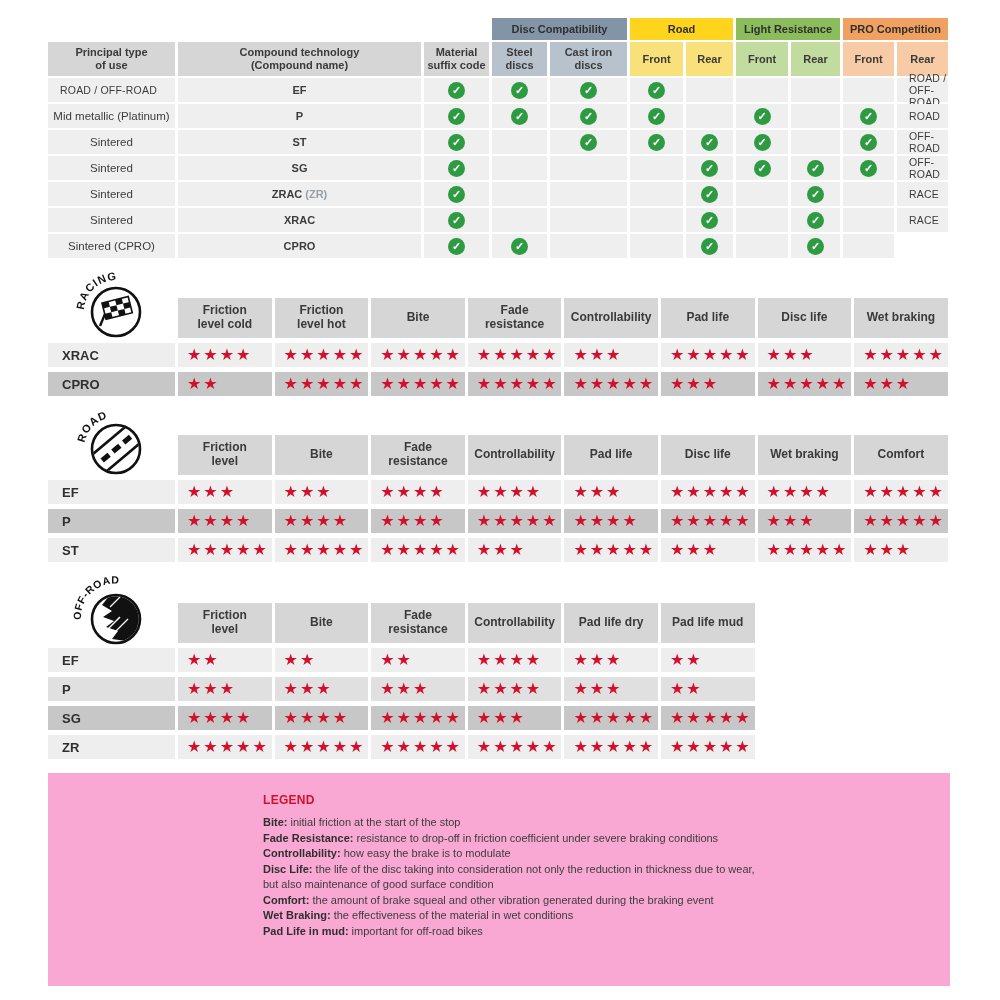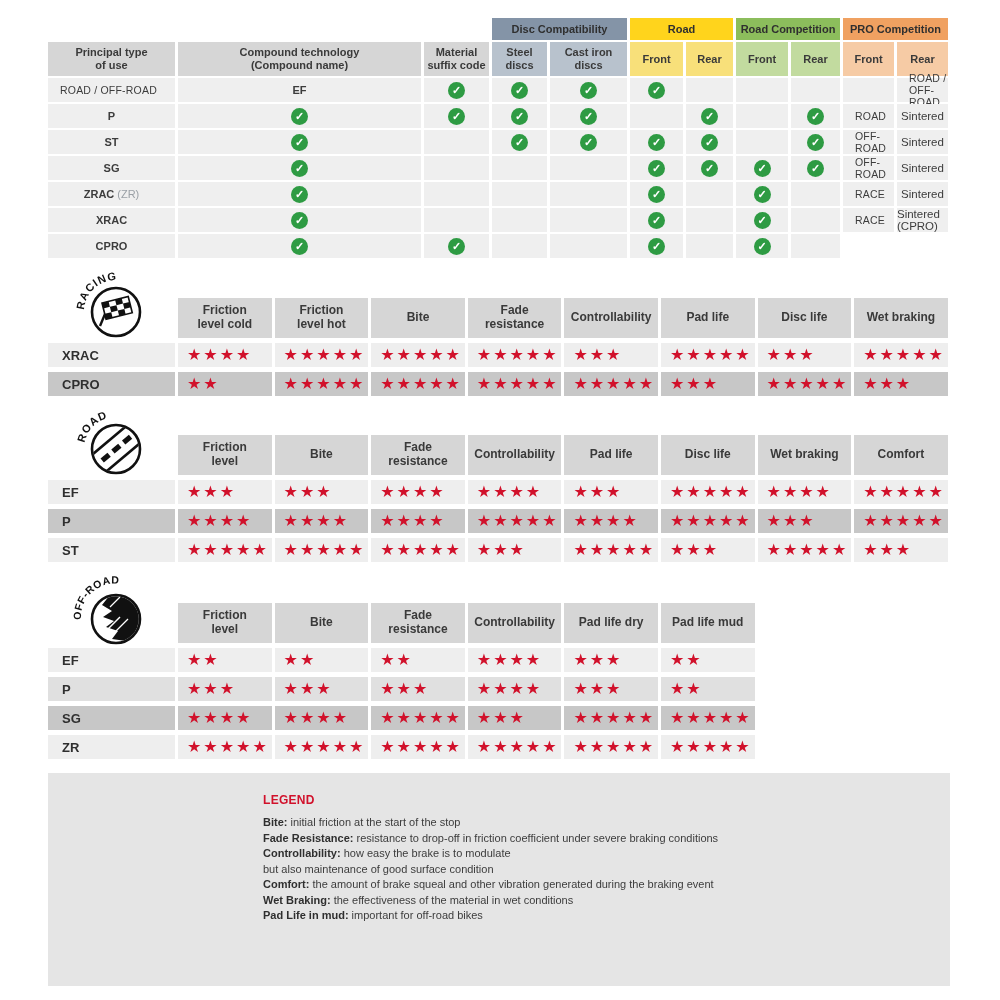--- a/index.html
+++ b/index.html
@@ -15,21 +15,21 @@
     font-size:11px; font-weight:bold; color:#2f2f2f; }
   .c-head { height:34px; background:#d6d6d6; display:flex; align-items:center; justify-content:center;
     text-align:center; font-size:11px; font-weight:bold; line-height:1.15; white-space:pre-line; color:#3a3a3a; }
   .c-sub { height:34px; display:flex; align-items:center; justify-content:center; text-align:center;
     font-size:11px; font-weight:bold; line-height:1.15; white-space:pre-line; color:#3a3a3a; }
   .c-cell { height:24px; background:#efefef; display:flex; align-items:center; justify-content:center;
     font-size:11px; }
   .c-use { justify-content:flex-start; padding-left:12px; font-size:10.5px; letter-spacing:0.2px; }
   .c-tech { font-size:11.5px; }
   .c-code { font-weight:bold; }
-  .c-code .sfx { color:#9aa0a6; font-weight:normal; margin-left:3px; }
+  .c-code .sfx { color:#9aa0a6; font-weight:bold; margin-left:3px; }
   .check { width:17px; height:17px; border-radius:50%; background:#2e9b43; color:#fff;
     display:flex; align-items:center; justify-content:center; font-size:11px; font-weight:bold; line-height:1; }
 
   
   .rating { display:grid; gap:5px 3px; position:relative; }
   #racing  { margin-top:40px; }
   #road    { margin-top:39px; }
   #offroad { margin-top:41px; }
   .r-spacer { position:relative; height:40px; }
   .r-spacer svg { position:absolute; left:28px; top:-30px; overflow:visible; }
@@ -48,21 +48,21 @@
   .legend-line b { color:#2f2f2f; }
 </style>
 </head>
 <body>
 
 <div class="page">
   <section class="compat" id="compat">
       <div class="c-spacer" style="grid-column: 1 / 4;"></div>
       <div class="c-group" style="grid-column: 4 / 6; background: rgb(132, 148, 167);">Disc Compatibility</div>
       <div class="c-group" style="grid-column: 6 / 8; background: rgb(255, 212, 28);">Road</div>
-      <div class="c-group" style="grid-column: 8 / 10; background: rgb(140, 189, 92);">Road Competition</div>
+      <div class="c-group" style="grid-column: 8 / 10; background: rgb(140, 189, 92);">Light Resistance</div>
       <div class="c-group" style="grid-column: 10 / 12; background: rgb(240, 161, 97);">PRO Competition</div>
       <div class="c-head">Principal type
 of use</div>
       <div class="c-head">Compound technology
 (Compound name)</div>
       <div class="c-head">Material
 suffix code</div>
       <div class="c-sub" style="background: rgb(184, 194, 205);">Steel
 discs</div>
       <div class="c-sub" style="background: rgb(184, 194, 205);">Cast iron
@@ -85,20 +85,21 @@
         <span class="check" style="background: rgb(46, 155, 67);">✓</span>
       </div>
       <div class="c-cell">
         <span class="check" style="background: rgb(46, 155, 67);">✓</span>
       </div>
       <div class="c-cell"></div>
       <div class="c-cell"></div>
       <div class="c-cell"></div>
       <div class="c-cell"></div>
       <div class="c-cell c-use">ROAD / OFF-ROAD</div>
+      <div class="c-cell c-tech">Mid metallic (Platinum)</div>
       <div class="c-cell c-code">P</div>
       <div class="c-cell">
         <span class="check" style="background: rgb(46, 155, 67);">✓</span>
       </div>
       <div class="c-cell">
         <span class="check" style="background: rgb(46, 155, 67);">✓</span>
       </div>
       <div class="c-cell">
         <span class="check" style="background: rgb(46, 155, 67);">✓</span>
       </div>
@@ -509,25 +510,26 @@
           <span class="stars" style="color: rgb(209, 17, 43);">★★★★★</span>
         </div>
         <div class="r-stars" style="background: rgb(238, 238, 238);">
           <span class="stars" style="color: rgb(209, 17, 43);">★★★★★</span>
         </div>
         <div class="r-stars" style="background: rgb(238, 238, 238);">
           <span class="stars" style="color: rgb(209, 17, 43);">★★★★★</span>
         </div>
       </section>
     </div>
-  <section class="legend" id="legend" style="background: #e5e5e5;">
+  <section class="legend" id="legend" style="background: #f9a8d4;">
     <div class="legend-title" style="color: rgb(209, 17, 43);">LEGEND</div>
     <div id="legend-items">
         <div class="legend-line"><b>Bite:</b> initial friction at the start of the stop</div>
         <div class="legend-line"><b>Fade Resistance:</b> resistance to drop-off in friction coefficient under severe braking conditions</div>
         <div class="legend-line"><b>Controllability:</b> how easy the brake is to modulate</div>
+        <div class="legend-line"><b>Disc Life:</b> the life of the disc taking into consideration not only the reduction in thickness due to wear,</div>
         <div class="legend-line">but also maintenance of good surface condition</div>
         <div class="legend-line"><b>Comfort:</b> the amount of brake squeal and other vibration generated during the braking event</div>
         <div class="legend-line"><b>Wet Braking:</b> the effectiveness of the material in wet conditions</div>
         <div class="legend-line"><b>Pad Life in mud:</b> important for off-road bikes</div>
       </div>
   </section>
 </div>
 
 </body></html>

